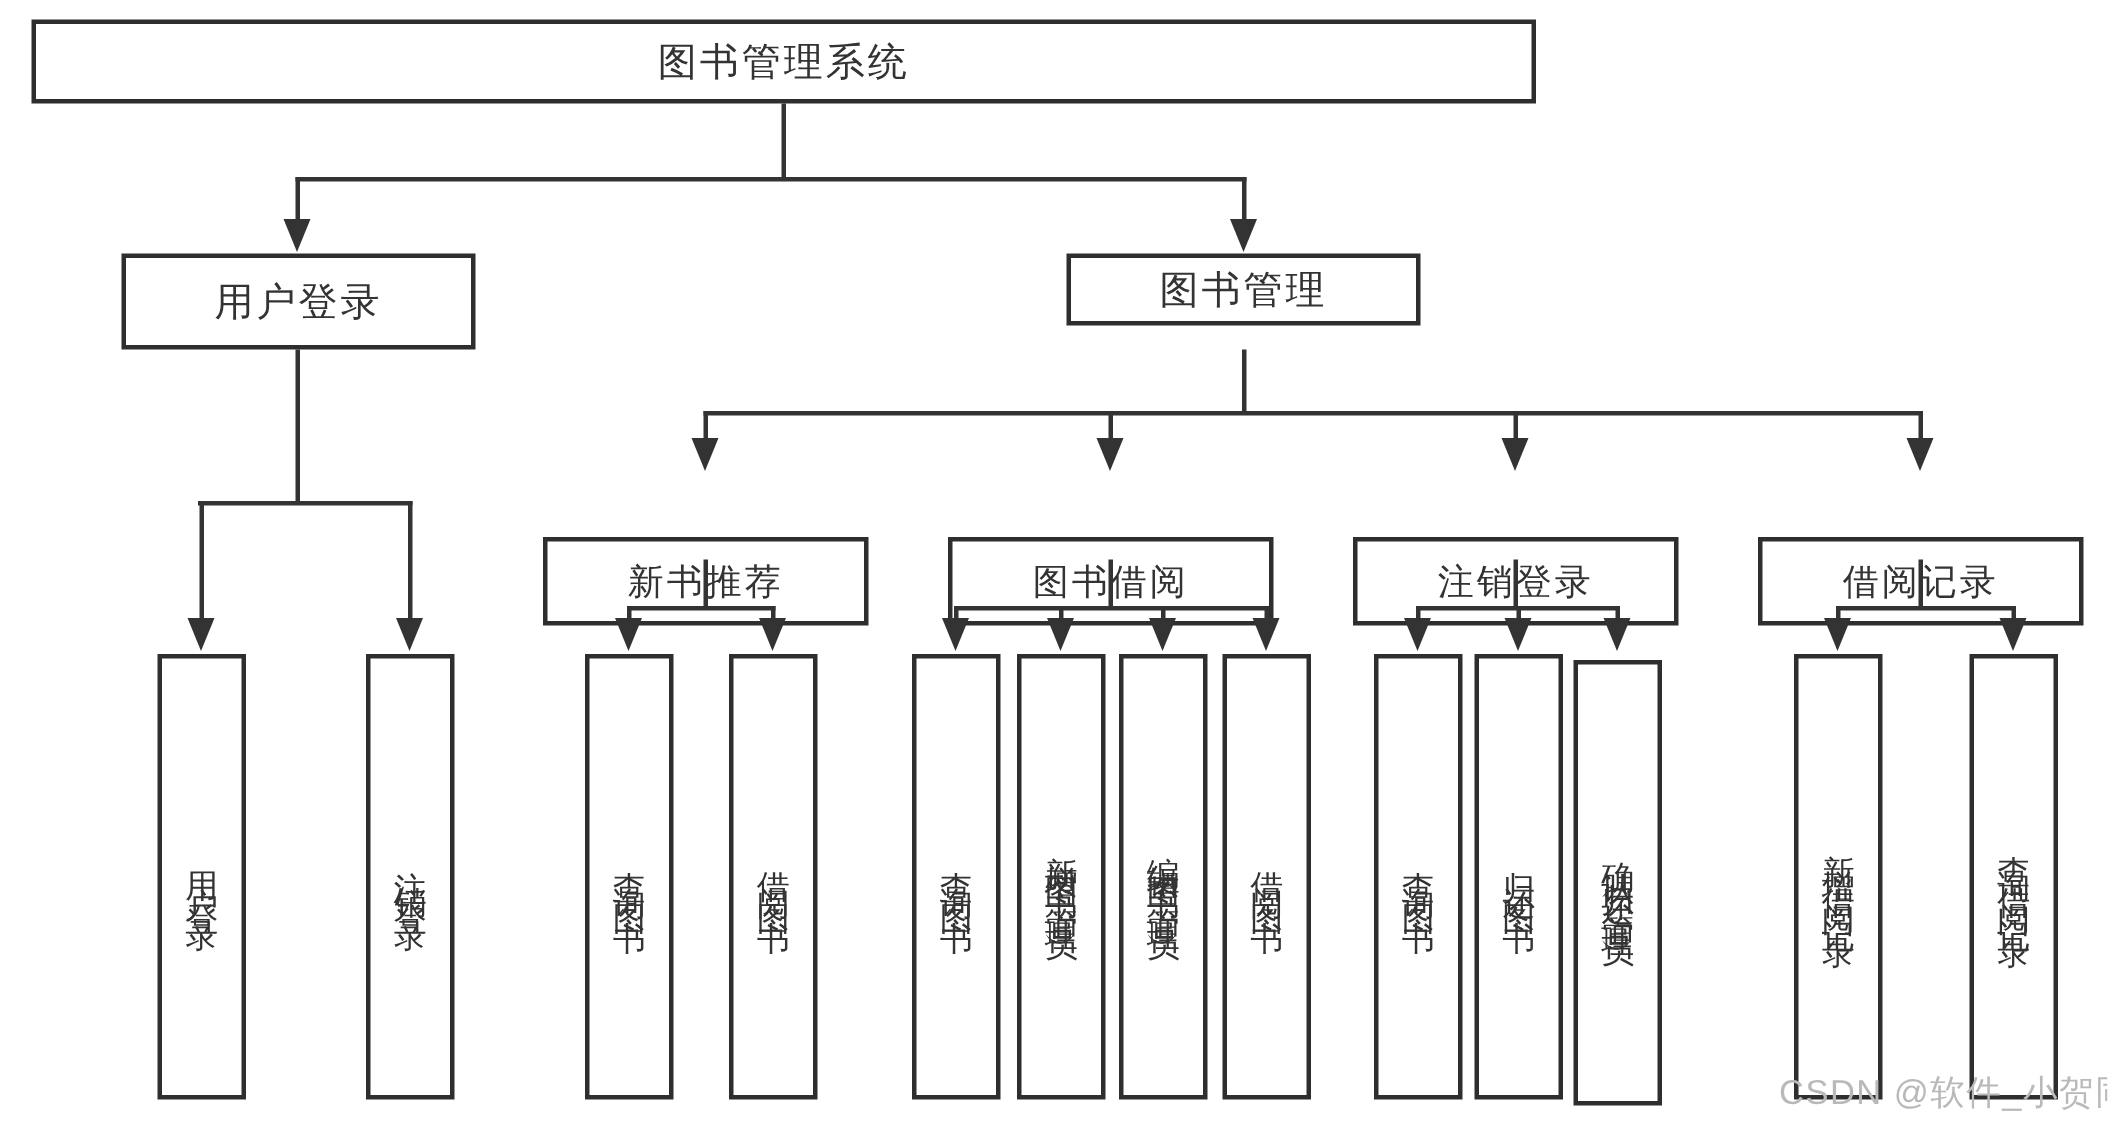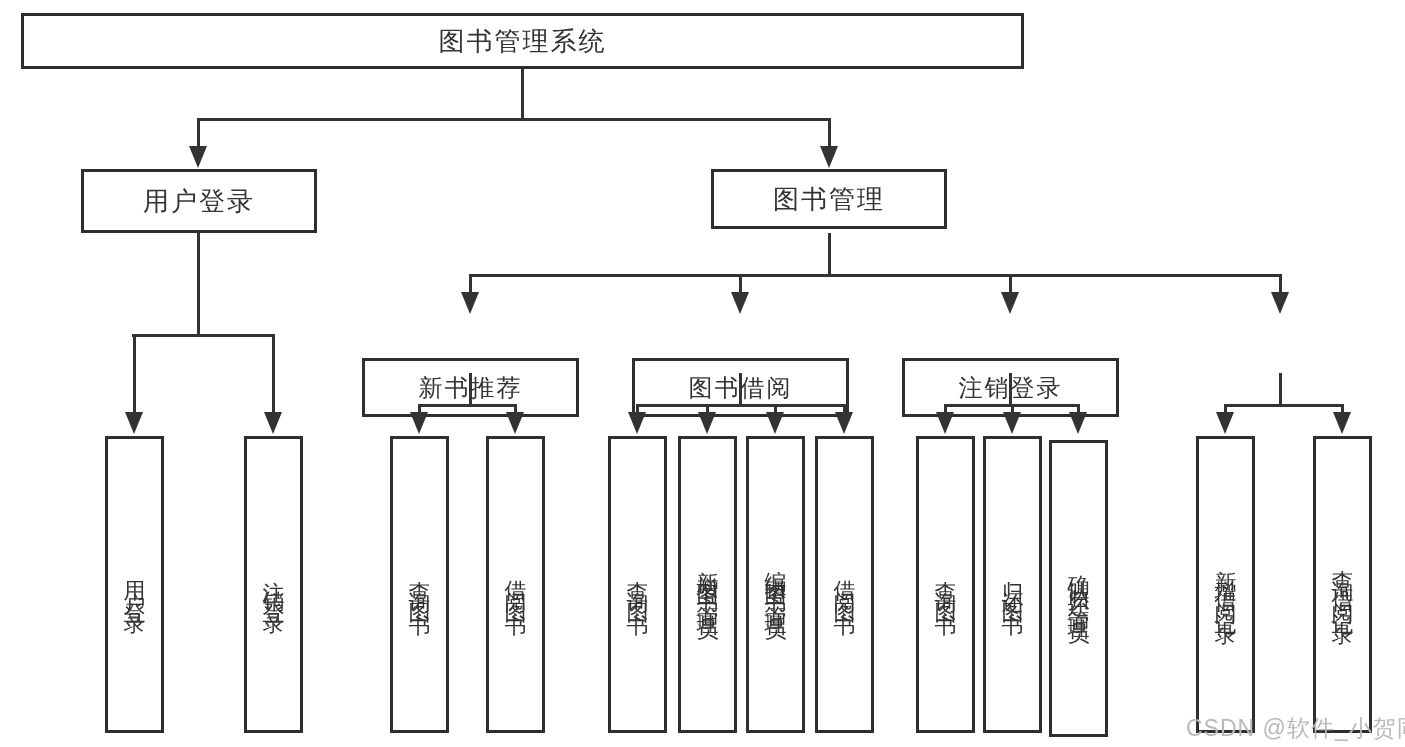--- a/index.html
+++ b/index.html
@@ -42,21 +42,21 @@
   <div class="vline" style="left:521px;top:69px;height:51px;"></div>
   <div class="hline" style="left:197px;top:118px;width:634px;"></div>
   <div class="vline" style="left:197px;top:118px;height:32px;"></div>
   <div class="arrow" style="left:189px;top:146px;"></div>
   <div class="vline" style="left:828px;top:118px;height:32px;"></div>
   <div class="arrow" style="left:820px;top:146px;"></div>
 
   <div class="box lvl2" style="left:81px;top:169px;width:236px;height:64px;">
     <span>用户登录</span>
   </div>
-  <div class="box lvl2" style="left:711px;top:169px;width:236px;height:60px;">
+  <div class="box lvl2" style="left:711px;top:169px;width:236px;height:48px;">
     <span>图书管理</span>
   </div>
 
   <div class="vline" style="left:197px;top:233px;height:103px;"></div>
   <div class="hline" style="left:132px;top:334px;width:143px;"></div>
   <div class="vline" style="left:133px;top:334px;height:80px;"></div>
   <div class="arrow" style="left:125px;top:412px;"></div>
   <div class="vline" style="left:272px;top:334px;height:80px;"></div>
   <div class="arrow" style="left:264px;top:412px;"></div>
 
@@ -72,20 +72,23 @@
   <div class="arrow" style="left:1271px;top:292px;"></div>
 
   <div class="box lvl3" style="left:362px;top:314px;width:217px;height:59px;">
     <span>新书推荐</span>
   </div>
   <div class="box lvl3" style="left:632px;top:314px;width:217px;height:59px;text-align:center;">
     <span>图书借阅</span>
   </div>
   <div class="box lvl3" style="left:902px;top:314px;width:217px;height:59px;">
     <span>注销登录</span>
+  </div>
+  <div class="box lvl3" style="left:1172px;top:314px;width:217px;height:59px;">
+    <span>借阅记录</span>
   </div>
 
   <div class="vline" style="left:469px;top:373px;height:33px;"></div>
   <div class="vline" style="left:739px;top:373px;height:33px;"></div>
   <div class="vline" style="left:1009px;top:373px;height:33px;"></div>
   <div class="vline" style="left:1279px;top:373px;height:33px;"></div>
 
   <div class="hline" style="left:418px;top:404px;width:99px;"></div>
   <div class="hline" style="left:636px;top:404px;width:209px;"></div>
   <div class="hline" style="left:944px;top:404px;width:136px;"></div>

